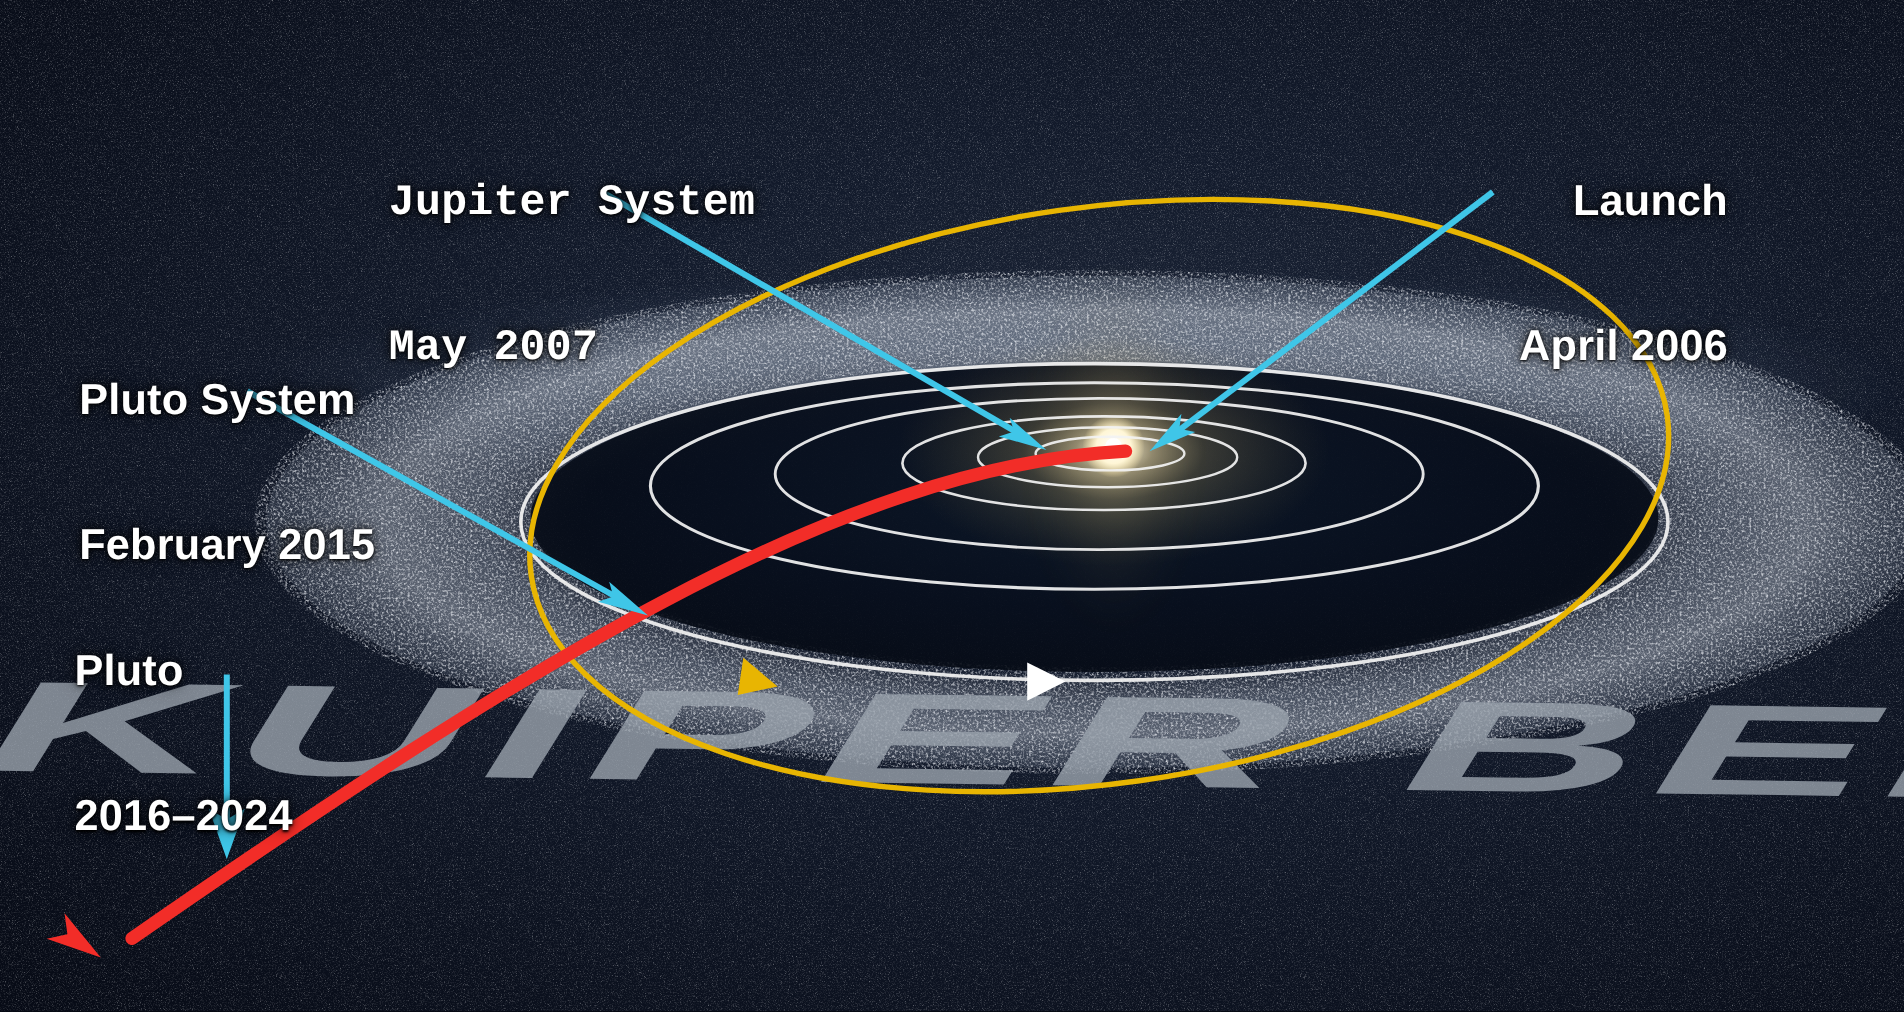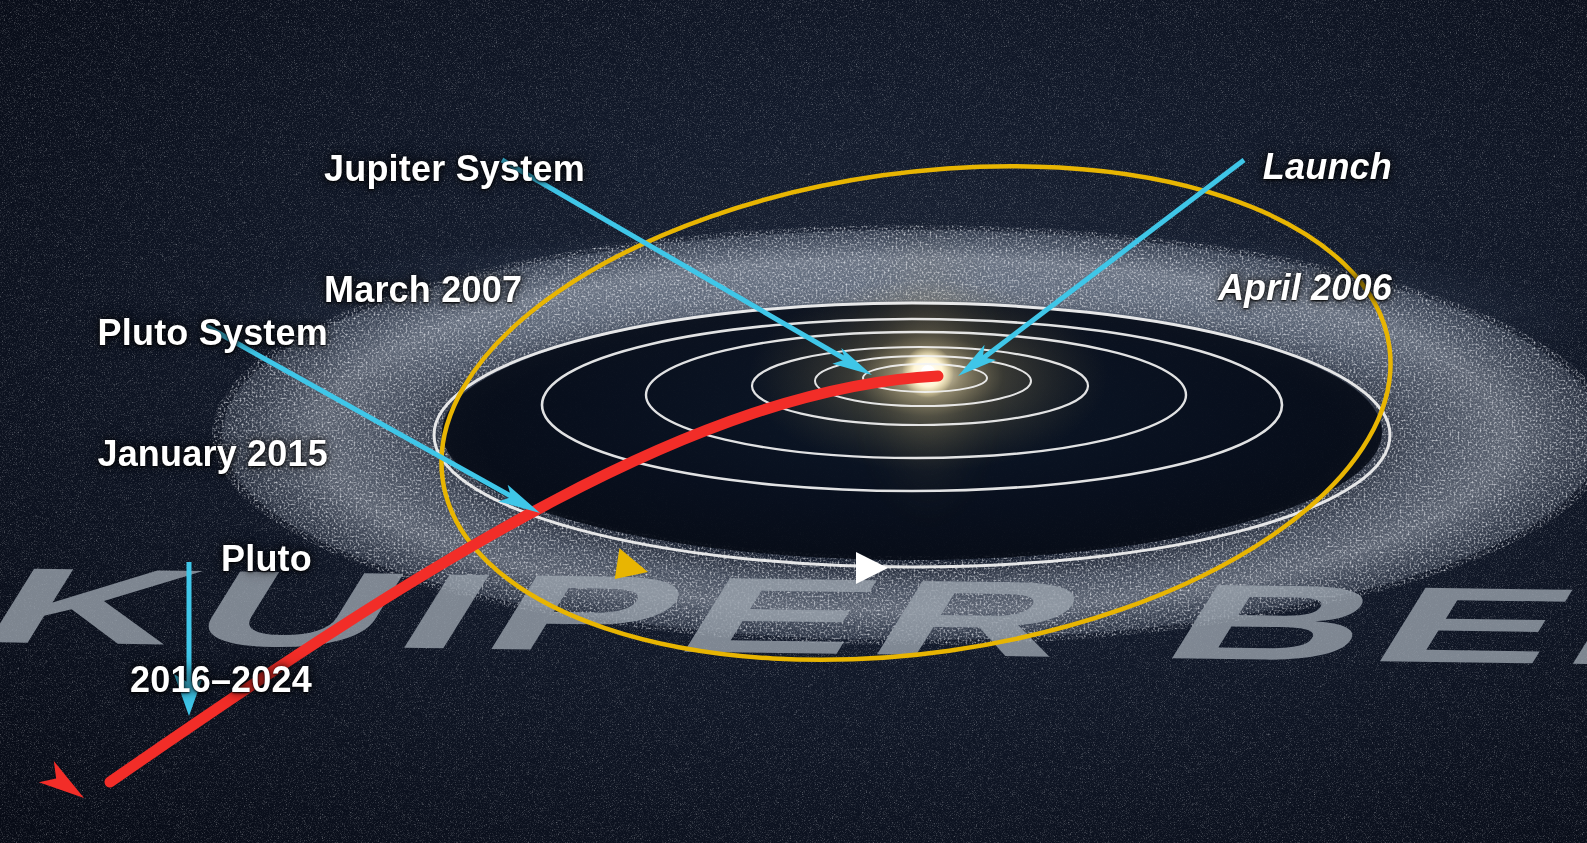--- a/index.html
+++ b/index.html
@@ -20,22 +20,22 @@
     color:#ffffff;
     font-weight:bold;
     font-size:36px;
     line-height:1.12;
     letter-spacing:.2px;
     white-space:pre;
     text-shadow:0 0 6px rgba(0,0,0,.85),0 0 14px rgba(0,0,0,.55),0 1px 2px rgba(0,0,0,.9);
     pointer-events:none;
   }
   .label.ta-right{text-align:right;}
-  .label.ta-center{text-align:right;}
-  .label.ta-left{text-align:left;}
+  .label.ta-center{text-align:left;}
+  .label.ta-left{text-align:left;font-family:Liberation Mono, monospace;}
 </style>
 </head>
 <body>
 
 <div id="stage">
 
   <svg class="layer" viewBox="0 0 1587 843" preserveAspectRatio="none">
     <defs>
 
       <radialGradient id="spaceGrad" cx="58%" cy="44%" r="78%">
@@ -191,31 +191,31 @@
         <g>
           <line x1="189" y1="562" x2="189" y2="690" stroke="#3fc6e8" stroke-width="5"></line>
           <polygon points="0,0 -15,-42 0,-33 15,-42" transform="translate(189,716)" fill="#3fc6e8"></polygon>
         </g>
       </g>
     </g>
   </svg>
 
   <div class="label ta-left" style="left:324px; top:68px;">
     <div>Jupiter System</div>
-    <div>March 2007</div>
-  </div>
-
-  <div class="label ta-right" style="left:952px; top:66px; width:440px;font-style:italic;">
+    <div>May 2007</div>
+  </div>
+
+  <div class="label ta-right" style="left:1000px; top:66px; width:440px;">
     <div>Launch</div>
     <div>April 2006</div>
   </div>
 
   <div class="label ta-center" style="left:66px; top:232px; width:262px;">
     <div>Pluto System</div>
-    <div>January 2015</div>
+    <div>February 2015</div>
   </div>
 
   <div class="label ta-center" style="left:62px; top:458px; width:250px;">
     <div>Pluto</div>
     <div>2016–2024</div>
   </div>
 
 </div>
 
 </body></html>

